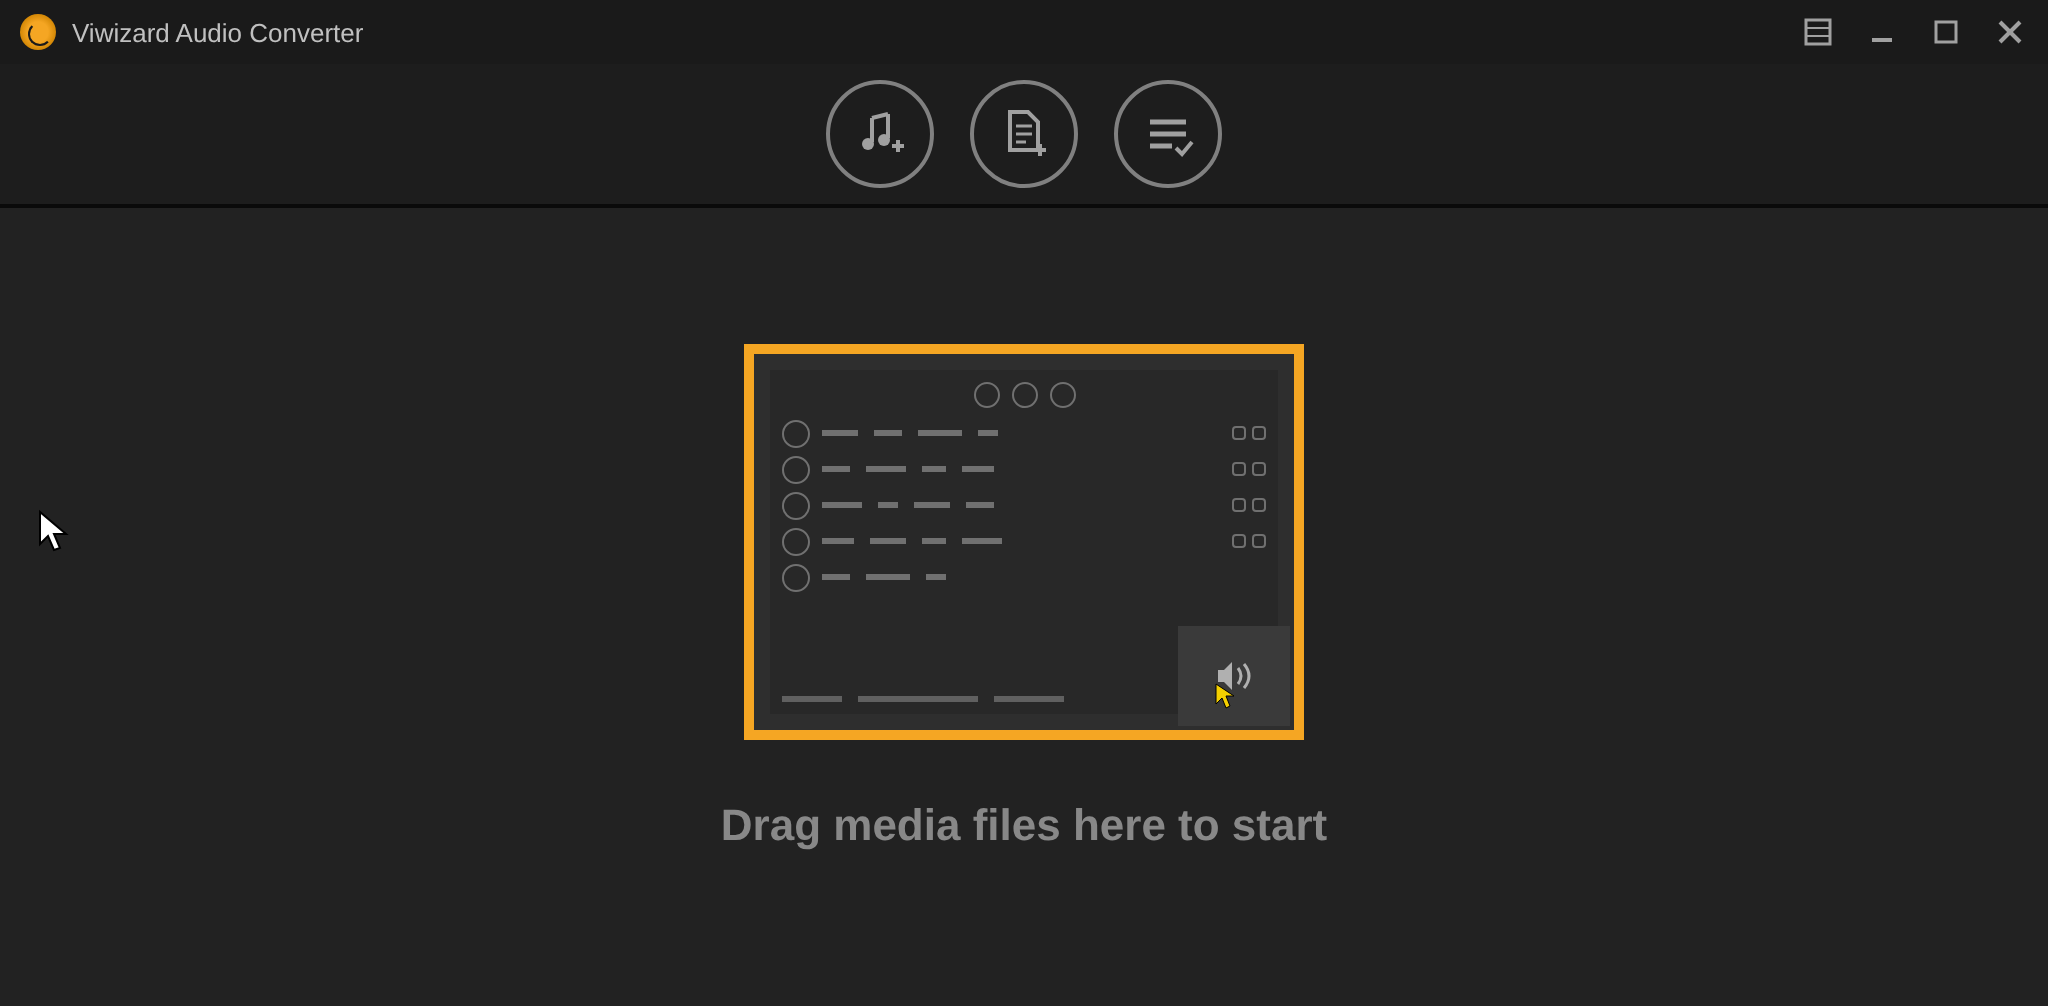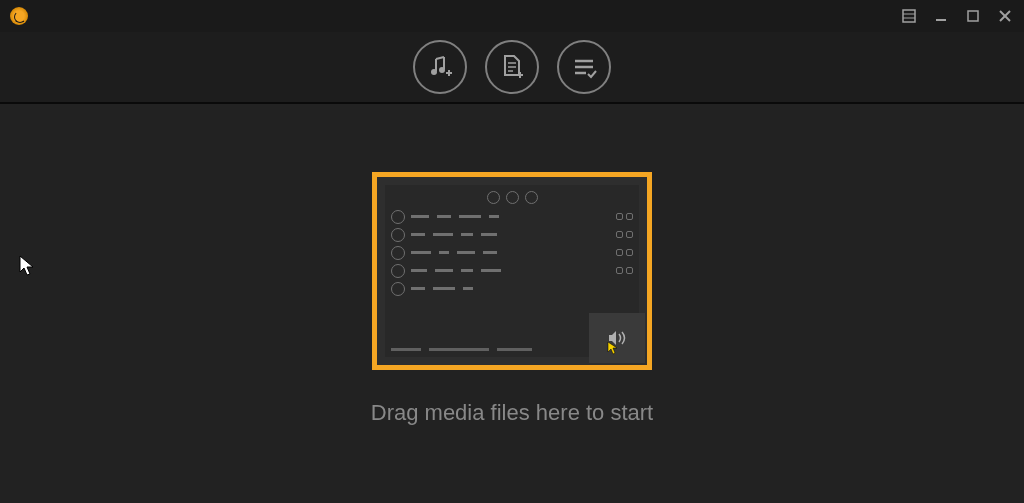--- a/index.html
+++ b/index.html
@@ -98,20 +98,21 @@
       align-items: center;
       justify-content: center;
       position: relative;
     }
     .drop-zone {
       
       display: flex;
       flex-direction: column;
       align-items: center;
       margin-top: -10px;
+      font-weight: bold;
     }
     .preview-box {
       width: 280px;
       height: 198px;
       border: 5px solid #f5a623;
       background: #2e2e2e;
       position: relative;
       padding: 8px;
     }
     .preview-inner {
@@ -208,20 +209,21 @@
     .cursor-small {
       position: absolute;
       pointer-events: none;
     }
   </style>
 </head>
 <body>
 
 <div class="titlebar">
   <div class="logo"></div>
+  <div class="app-title">Viwizard Audio Converter</div>
   <div class="titlebar-right">
     <div class="titlebar-btn">
       <svg width="14" height="14" viewBox="0 0 14 14">
           <rect x="1" y="1" width="12" height="12" stroke-width="1.5"></rect>
           <line x1="1" y1="5" x2="13" y2="5" stroke-width="1"></line>
           <line x1="1" y1="9" x2="13" y2="9" stroke-width="1"></line>
         </svg>
     </div>
     <div class="titlebar-btn">
       <svg width="14" height="14" viewBox="0 0 14 14">

